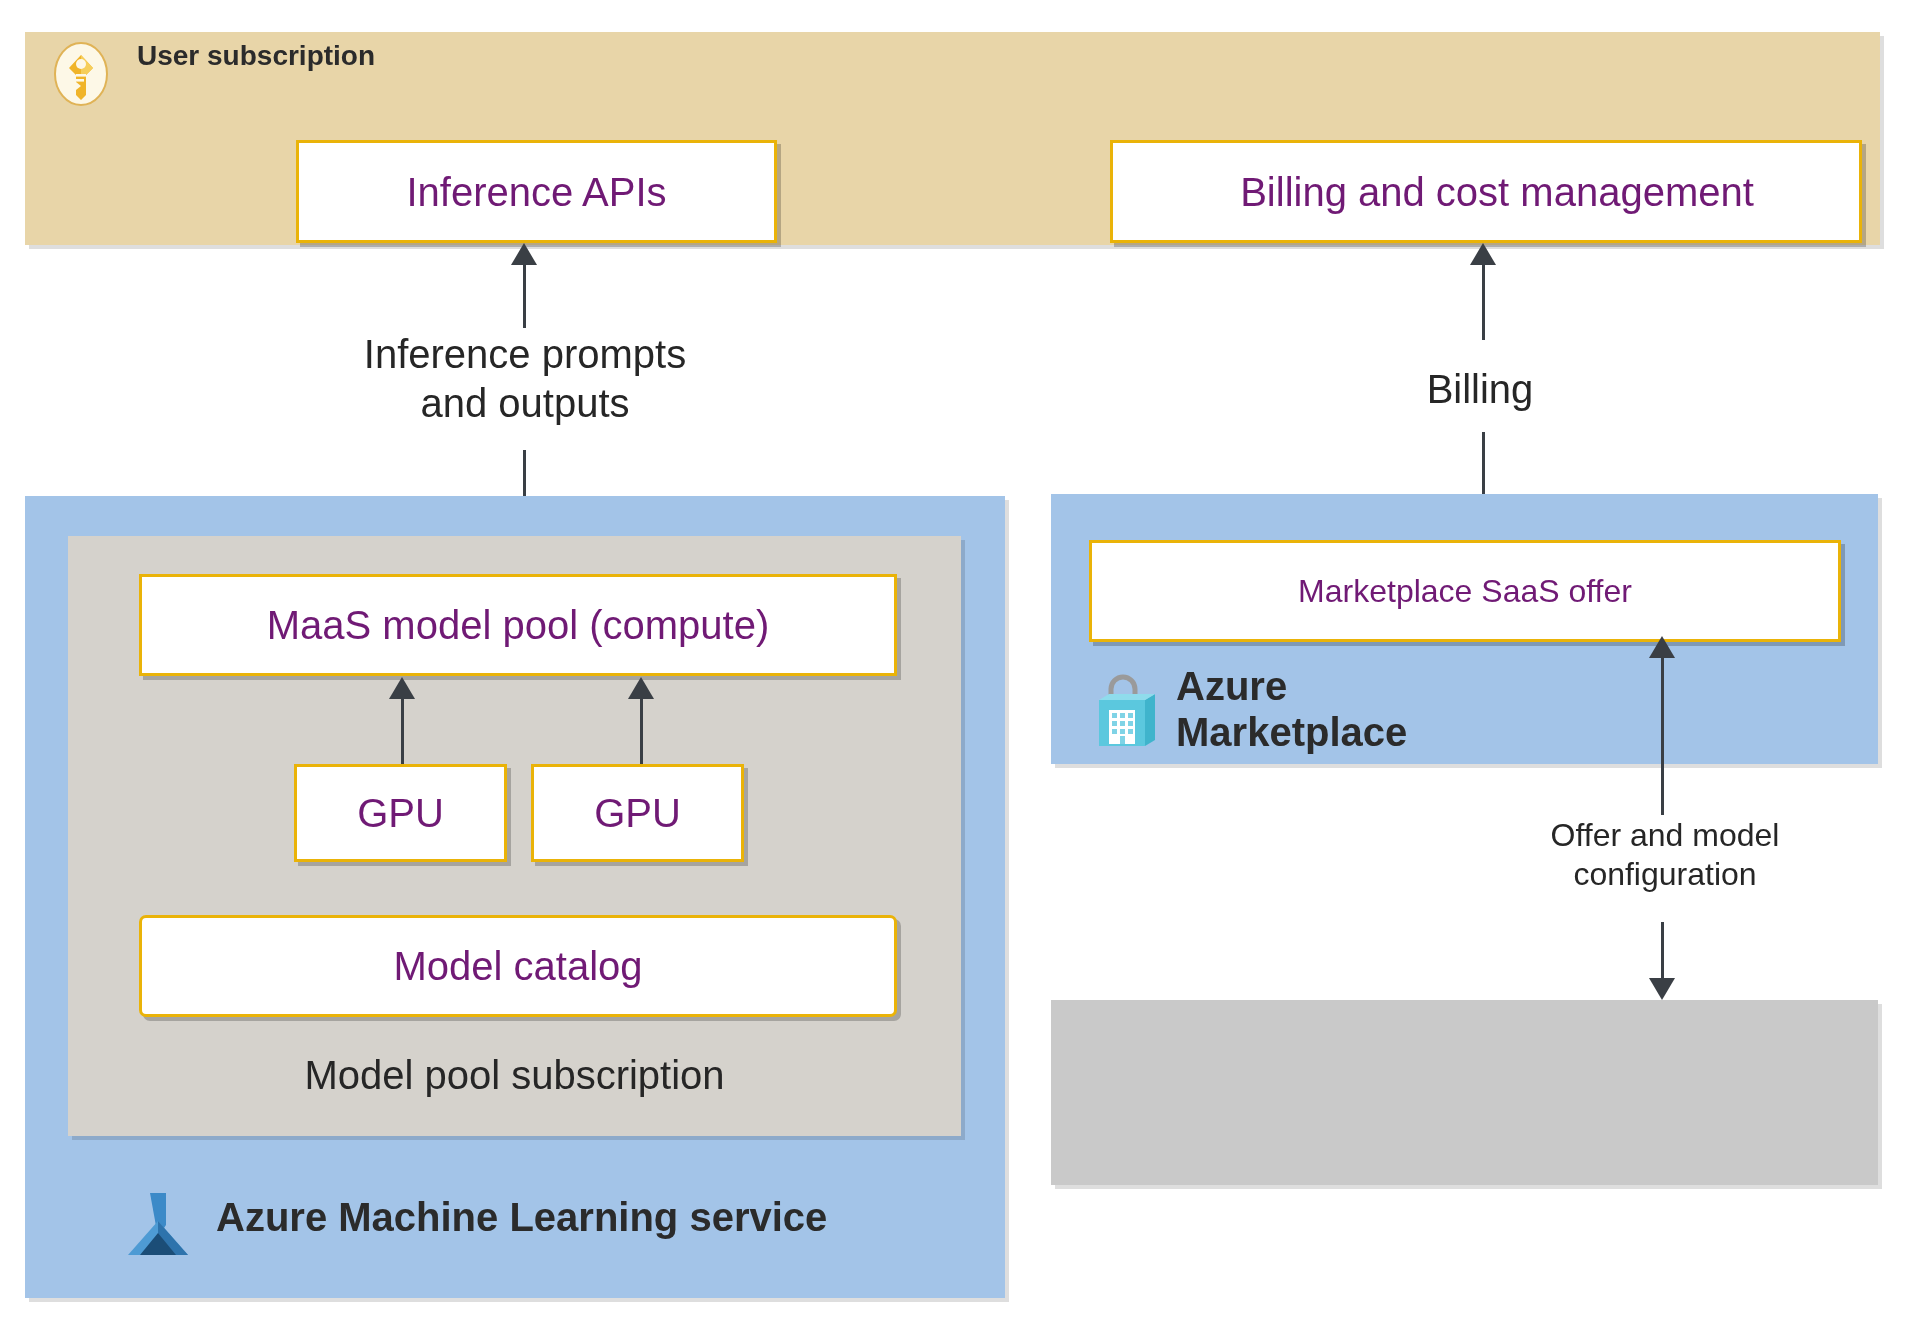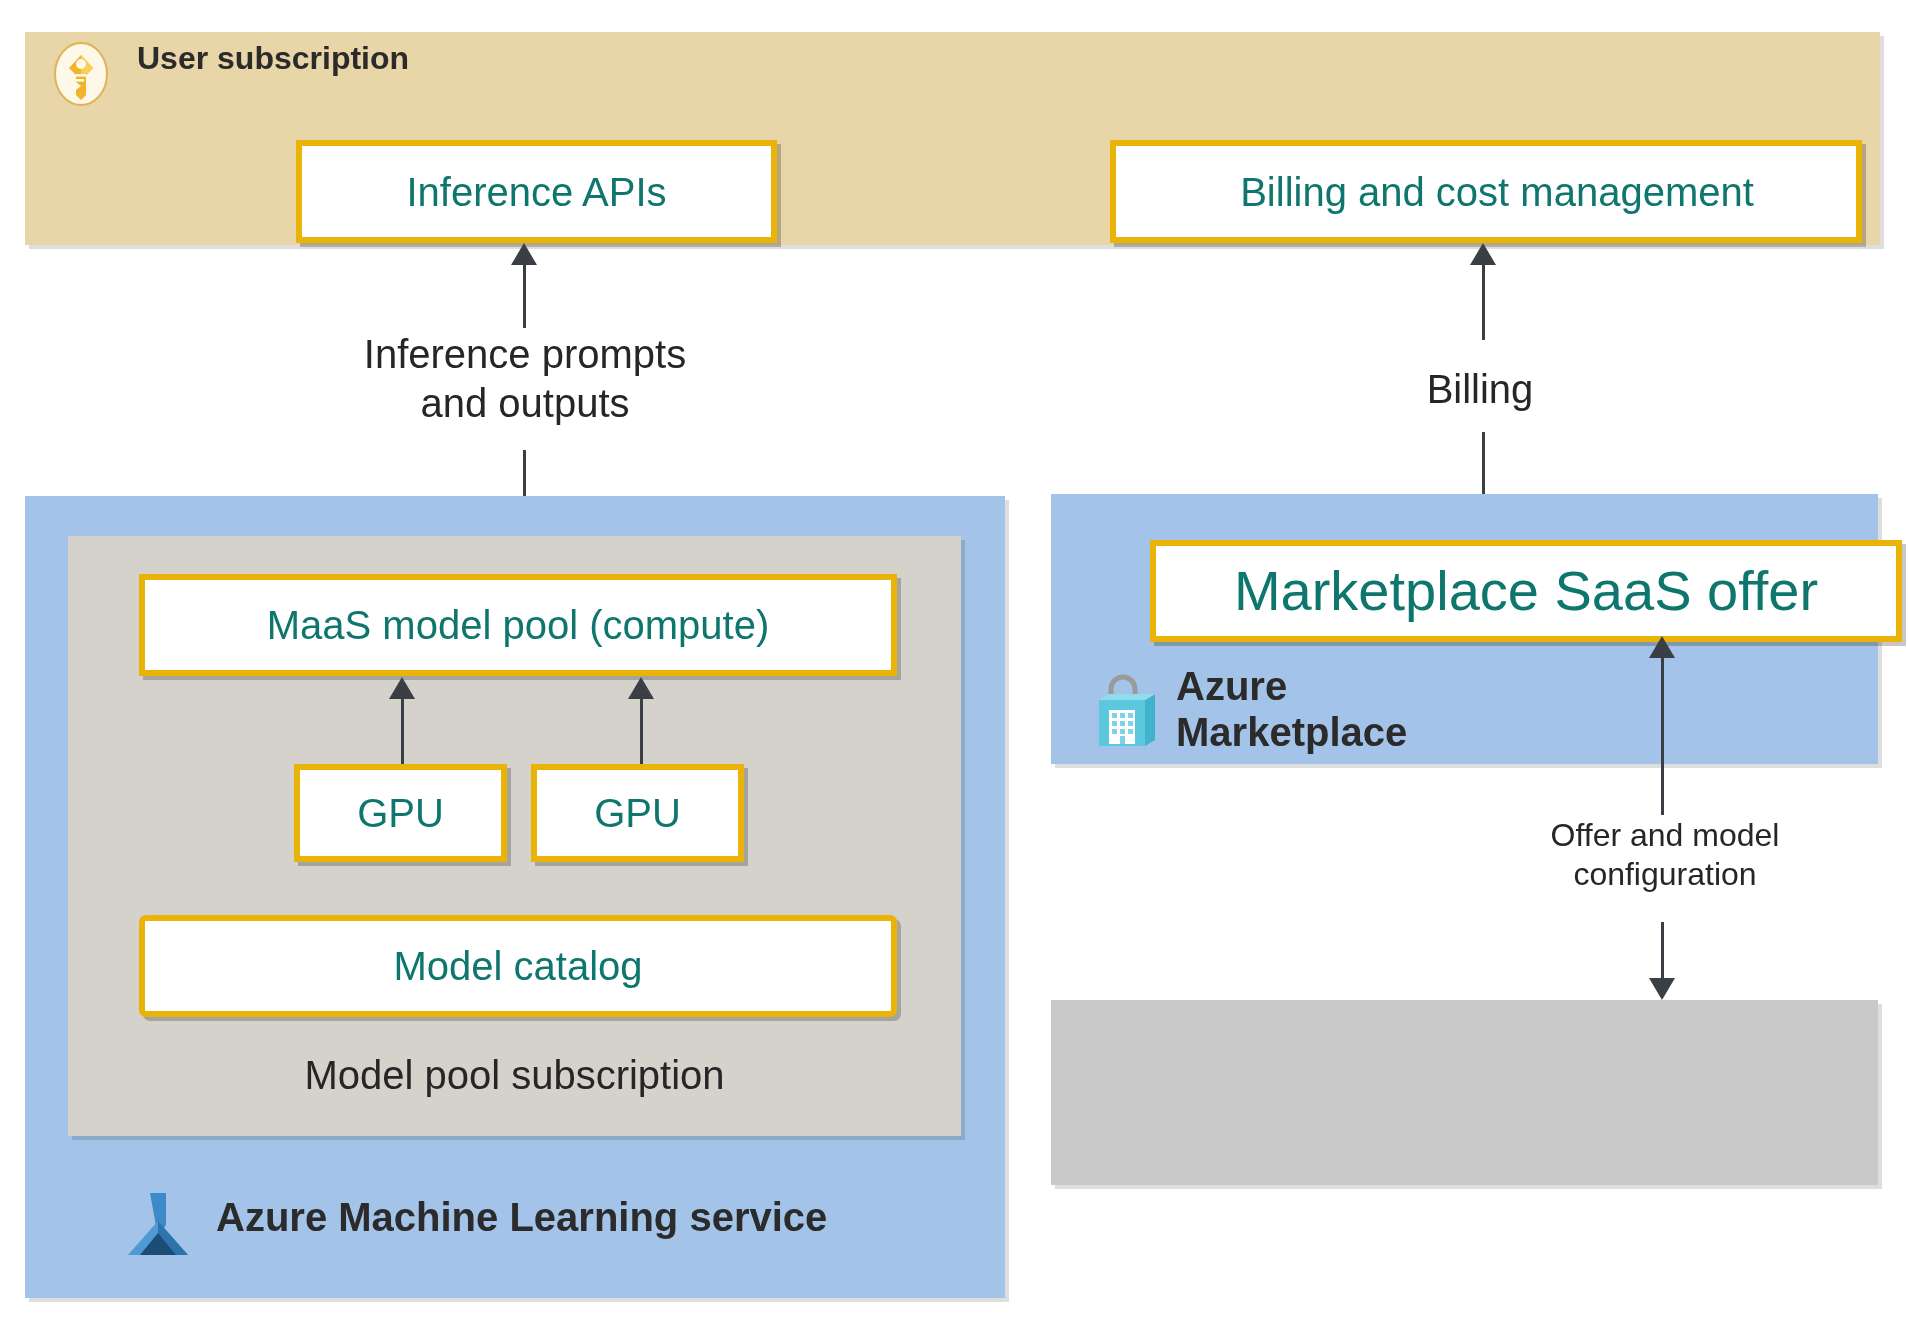--- a/index.html
+++ b/index.html
@@ -29,27 +29,27 @@
   .zone-aml       { background: #A3C4E8; }
   .zone-market    { background: #A3C4E8; }
   .zone-provider  { background: #C9C9C9; }
   .zone-inner-gray{ background: #D5D2CC; }
 
   
   .node {
     position: absolute;
     box-sizing: border-box;
     background: #FFFFFF;
-    border: 6px solid #eab308;
+    border: 3px solid #eab308;
     box-shadow: 4px 4px 0 rgba(0,0,0,0.22);
     display: flex;
     align-items: center;
     justify-content: center;
     text-align: center;
-    color: #0f766e;
+    color: #701a75;
     font-weight: 400;
     line-height: 1.15;
   }
 
   
   .label {
     position: absolute;
     box-sizing: border-box;
     color: #262626;
     text-align: center;
@@ -101,21 +101,21 @@
     <svg width="66" height="72" viewBox="0 0 66 72">
       <ellipse cx="33" cy="36" rx="26" ry="31" fill="#FDF8E7" stroke="#E0B356" stroke-width="2"></ellipse>
       <path d="M33 17 L45 30 L38 37 L38 57 L33 62 L28 57 L28 52 L33 48 L28 44 L28 37 L21 30 Z" fill="#F0B429"></path>
       <path d="M33 17 L45 30 L38 37 L33 37 Z" fill="#F6CE5A"></path>
       <circle cx="33" cy="26" r="5" fill="#FDF8E7"></circle>
       <rect x="28" y="36" width="10" height="2.6" fill="#FDF8E7"></rect>
       <rect x="28" y="41" width="8" height="2.6" fill="#FDF8E7"></rect>
     </svg>
   </div>
 
-  <div class="zone-title" style="left:137px; top:40px; width:700px; font-size:32px;">User subscription</div>
+  <div class="zone-title" style="left:137px; top:40px; width:700px; font-size:28px;">User subscription</div>
 
   <div class="node" style="left:296px; top:140px; width:481px; height:103px; font-size:40px;">Inference APIs</div>
 
   <div class="node" style="left:1110px; top:140px; width:752px; height:103px; font-size:40px;padding-left:22px;">Billing and cost management</div>
 
   <div class="arrow-head up" style="left:511px; top:243px;"></div>
   <div class="arrow-line" style="left:522.5px; top:262px; height:66px;"></div>
 
   <div class="label" style="left:290px; top:330px; width:470px; font-size:40px;">Inference prompts
 and outputs</div>
@@ -158,21 +158,21 @@
       <path d="M38 30 L68 64 L8 64 Z" fill="#4E9BD4"></path>
       <path d="M38 30 L68 64 L38 64 Z" fill="#2E73AC"></path>
       <path d="M38 42 L56 64 L20 64 Z" fill="#1B4D77"></path>
     </svg>
   </div>
 
   <div class="zone-title" style="left:216px; top:1195px; width:760px; font-size:40px;">Azure Machine Learning service</div>
 
   <div class="zone zone-market" style="left:1051px; top:494px; width:827px; height:270px;"></div>
 
-  <div class="node" style="left:1150px; top:540px; width:752px; height:102px; font-size:56px;">Marketplace SaaS offer</div>
+  <div class="node" style="left:1089px; top:540px; width:752px; height:102px; font-size:32px;">Marketplace SaaS offer</div>
 
   <div class="icon" style="left:1089px; top:672px; width:72px; height:78px;">
     <svg width="72" height="78" viewBox="0 0 72 78">
       <path d="M22 30 L22 17 A12 12 0 0 1 46 17 L46 30" fill="none" stroke="#9A9A9A" stroke-width="5"></path>
       <path d="M10 28 L56 28 L56 74 L10 74 Z" fill="#5BC8DE"></path>
       <path d="M56 28 L66 22 L66 68 L56 74 Z" fill="#3FB4CC"></path>
       <path d="M10 28 L20 22 L66 22 L56 28 Z" fill="#8FDCEC"></path>
       <rect x="20" y="38" width="26" height="34" fill="#FFFFFF"></rect>
       <g fill="#7FD3E6">
         <rect x="23" y="41" width="5" height="5"></rect>

